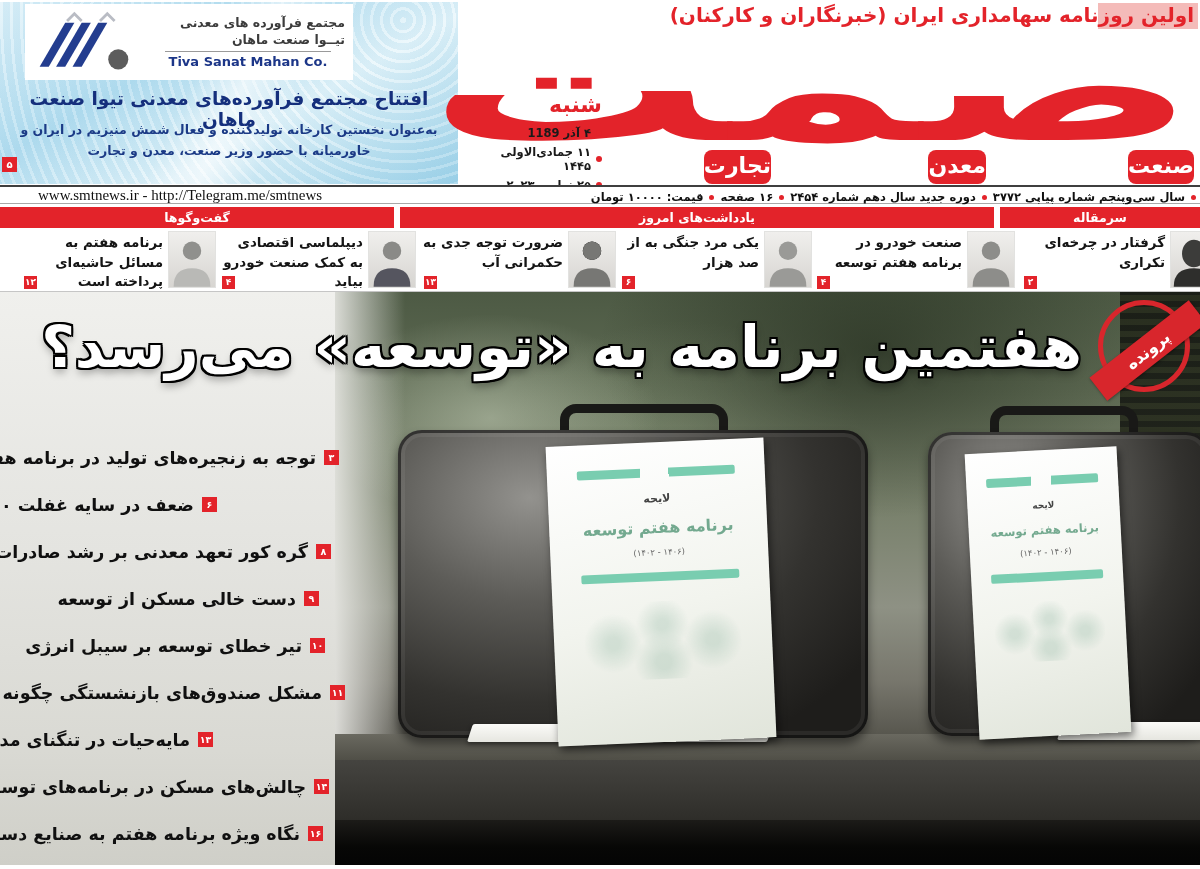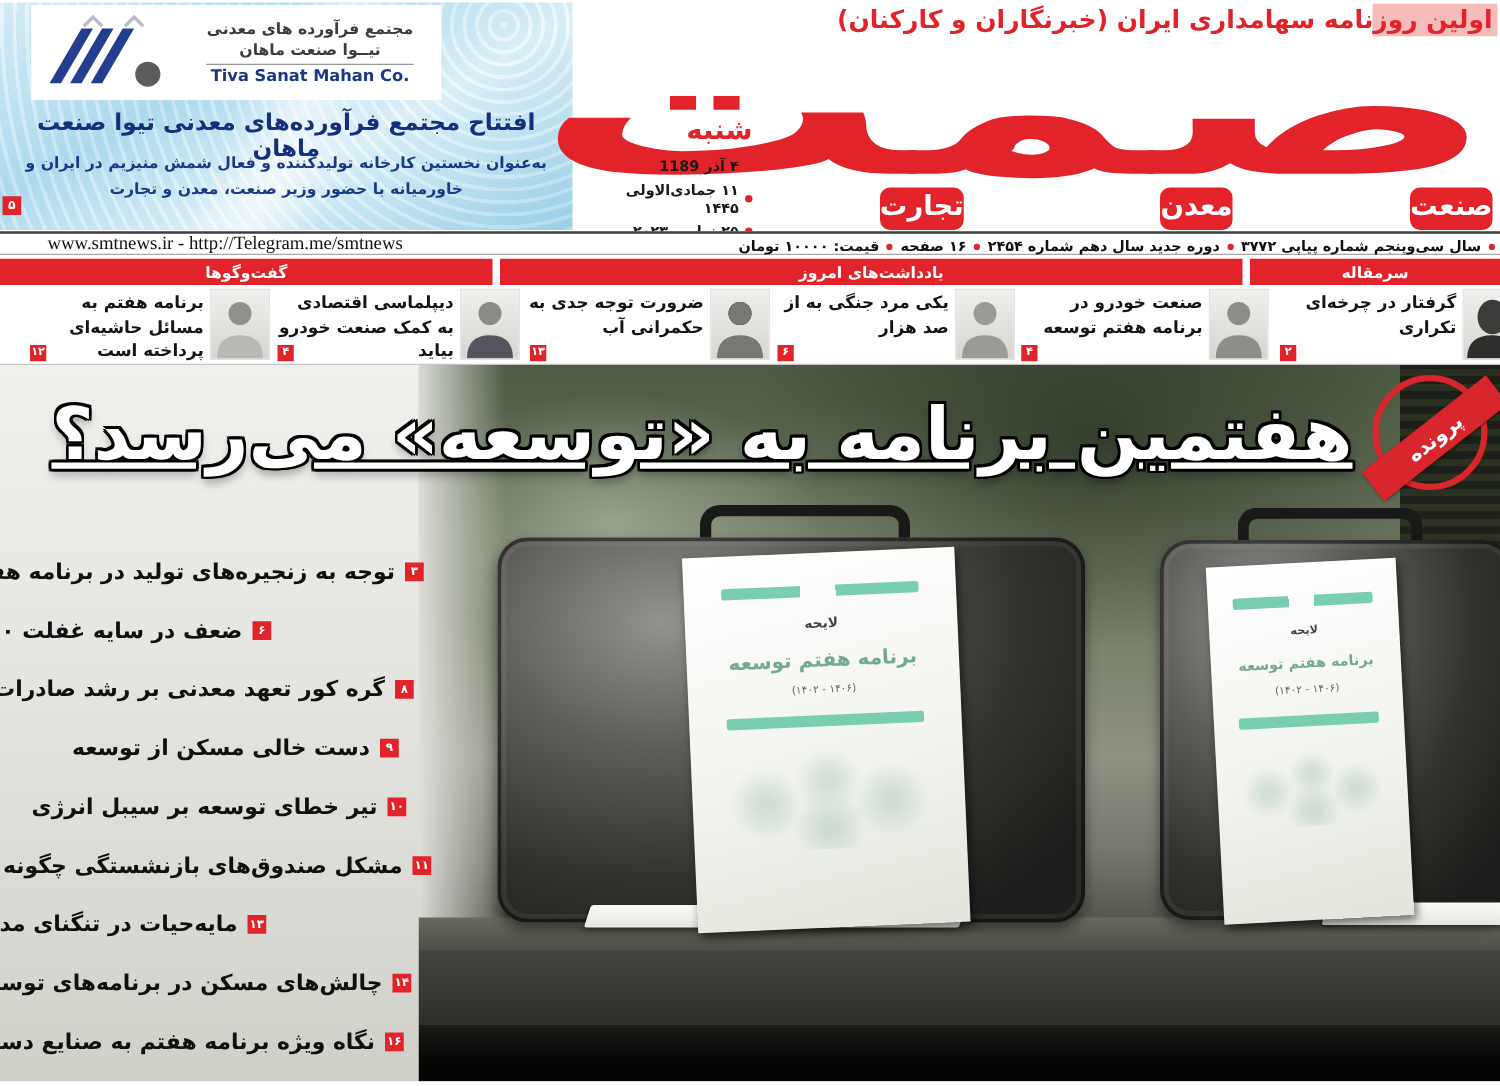--- a/index.html
+++ b/index.html
@@ -9,21 +9,21 @@
   
   .ad{position:absolute;left:0;top:2px;width:458px;height:182px;overflow:hidden;
      background:
       linear-gradient(115deg, rgba(255,255,255,0) 42%, rgba(255,255,255,.6) 52%, rgba(255,255,255,0) 62%),
       repeating-radial-gradient(circle at 88% 10%, rgba(255,255,255,.20) 0 3px, rgba(125,190,220,.14) 3px 10px),
       linear-gradient(150deg,#e2f3fa 0%,#b5def0 35%,#e8f6fb 62%,#9cd1e8 100%);}
   .ad-inner-box{position:absolute;left:25px;top:2px;width:328px;height:76px;background:#fff;
      display:flex;align-items:center;box-sizing:border-box;padding:3px 8px;gap:6px;}
   .tiva-logo{flex:0 0 112px;height:64px;}
   .tiva-text{flex:1;text-align:center;direction:rtl;}
-  .tiva-fa{font-size:12.5px;font-weight:bold;color:#3c3c3c;line-height:1.35;}
+  .tiva-fa{font-size:12.5px;font-weight:bold;color:#3c3c3c;line-height:1.35;text-align:right;}
   .tiva-divider{border-top:1.5px solid #9a9a9a;margin:3px 14px 2px;}
   .tiva-en{font-size:13px;font-weight:bold;color:#1c3688;direction:ltr;}
   .ad-headline{position:absolute;top:86px;left:0;right:0;text-align:center;direction:rtl;
      font-size:18.5px;font-weight:bold;color:#152f7c;}
   .ad-sub{position:absolute;top:117px;left:0;right:0;text-align:center;direction:rtl;
      font-size:12.5px;font-weight:bold;color:#1b3a86;line-height:1.7;}
   .ad-badge{position:absolute;left:2px;bottom:12px;width:15px;height:15px;background:#e3232a;
      color:#fff;font-size:10px;line-height:15px;text-align:center;font-weight:bold;}
 
   
@@ -121,21 +121,21 @@
       radial-gradient(circle at 82% 52%, #8fb6a2 5%, transparent 22%),
       radial-gradient(circle at 50% 78%, #8fb6a2 8%, transparent 30%);}
   .bk2 .bk-bar-top,.bk2 .bk-bar-bot{margin-left:20px;margin-right:20px;}
   .bk2 .bk-title{font-size:11.5px;}
   .bk2 .bk-label{font-size:9px;}
   .bk2 .bk-ornament{height:60px;}
 
   .lead-headline{position:absolute;top:4px;left:10px;right:118px;height:106px;direction:rtl;
      text-align:right;font-size:58px;font-weight:bold;color:#fff;line-height:102px;white-space:nowrap;
      text-shadow:-2px 0 #000,2px 0 #000,0 -2px #000,0 2px #000,-2px -2px #000,2px -2px #000,
-                 -2px 2px #000,2px 2px #000,0 5px 8px rgba(0,0,0,.35);text-decoration:underline;}
+                 -2px 2px #000,2px 2px #000,0 5px 8px rgba(0,0,0,.35);}
 
   .stamp{position:absolute;top:8px;right:10px;width:92px;height:92px;border:5px solid #d8262c;
      border-radius:50%;box-sizing:border-box;}
   .stamp-band{position:absolute;top:31px;left:-18px;width:126px;height:29px;background:#d8262c;
      transform:rotate(-38deg);color:#fff;font-size:16px;font-weight:bold;line-height:29px;
      text-align:center;direction:rtl;box-shadow:0 1px 3px rgba(0,0,0,.4);}
 
   .hlist{position:absolute;left:0;top:142px;width:345px;}
   .hrow{display:flex;direction:rtl;align-items:center;gap:8px;height:47px;font-size:17.5px;
      font-weight:bold;color:#101010;white-space:nowrap;box-sizing:border-box;}

